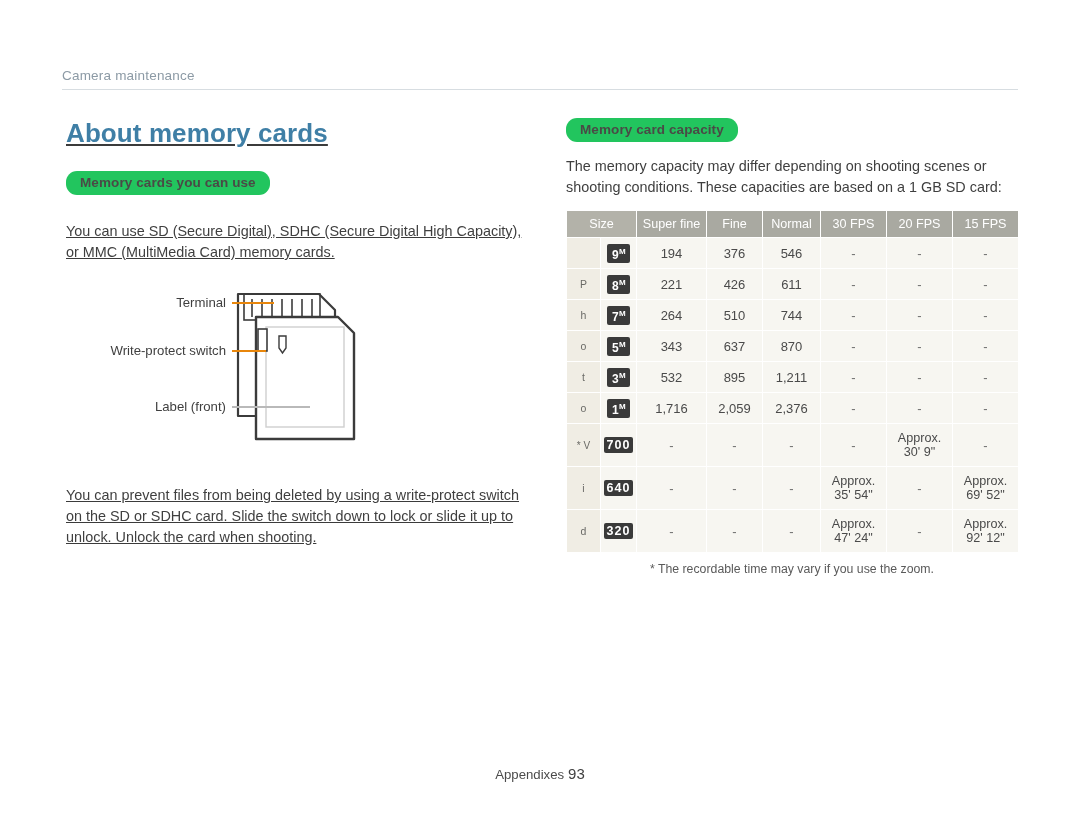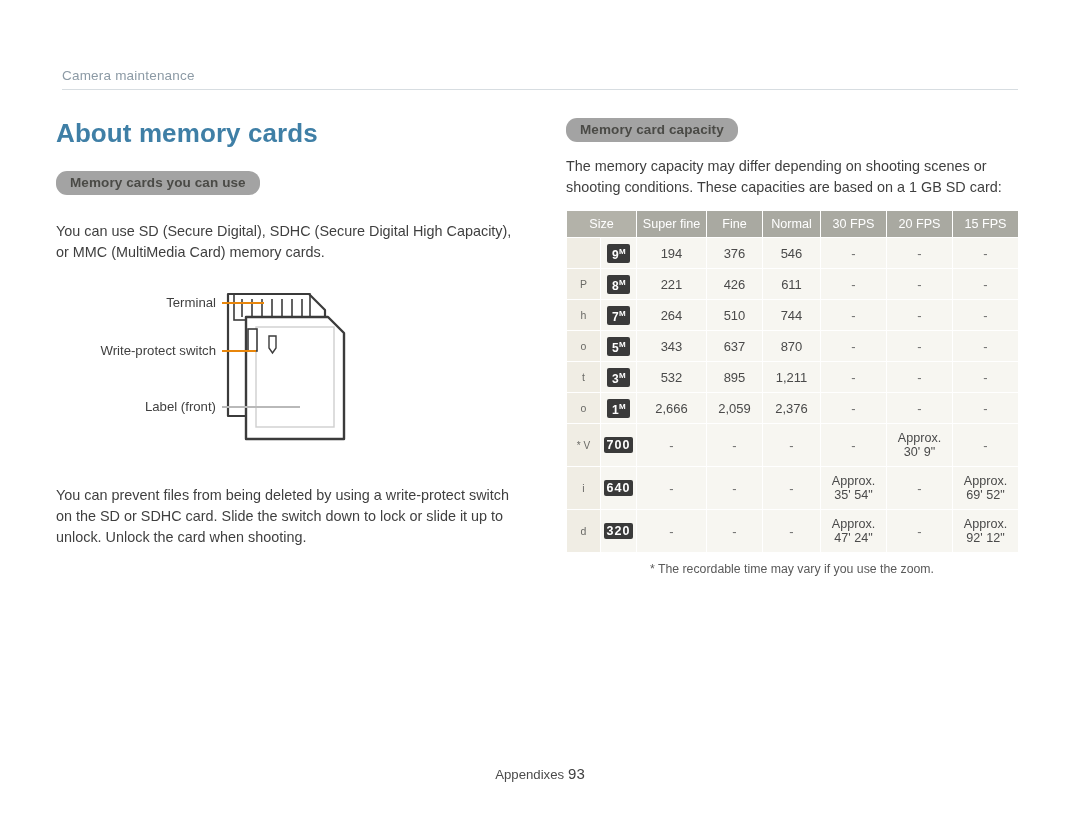--- a/index.html
+++ b/index.html
@@ -30,34 +30,35 @@
     padding-bottom: 6px;
   }
   .page-header .rule {
     border-bottom: 1px solid #d7dde1;
     width: 956px;
   }
 
   
   .col-left {
     position: absolute;
-    left: 56px;
+    left: 66px;
     top: 118px;
     width: 460px;
+    text-decoration: underline;
   }
   h1.section-title {
     font-size: 26px;
     font-weight: bold;
     color: #3f7fa6;
     margin: 0 0 22px 0;
     letter-spacing: 0.1px;
   }
   .pill {
     display: inline-block;
-    background: #a3a3a3;
+    background: #22c55e;
     color: #4a4a46;
     font-size: 13.5px;
     font-weight: bold;
     border-radius: 11px;
     padding: 4px 14px 5px 14px;
     letter-spacing: 0.1px;
   }
   .body-text {
     font-size: 14.4px;
     line-height: 21px;
@@ -305,21 +306,21 @@
             <td class="val">532</td>
             <td class="val">895</td>
             <td class="val">1,211</td>
             <td class="val dash">-</td>
             <td class="val dash">-</td>
             <td class="val dash">-</td>
           </tr>
           <tr>
             <td class="rowlabel" style="font-size: 10.5px; color: rgb(106, 106, 102);">o</td>
             <td class="val"><span class="badge">1<sup>M</sup></span></td>
-            <td class="val">2,666</td>
+            <td class="val">1,716</td>
             <td class="val">2,059</td>
             <td class="val">2,376</td>
             <td class="val dash">-</td>
             <td class="val dash">-</td>
             <td class="val dash">-</td>
           </tr>
           <tr style="height: 42px;">
             <td class="rowlabel" style="font-size: 10px; color: rgb(106, 106, 102);">* V</td>
             <td class="val"><span class="badge vid">700</span></td>
             <td class="val dash">-</td>

